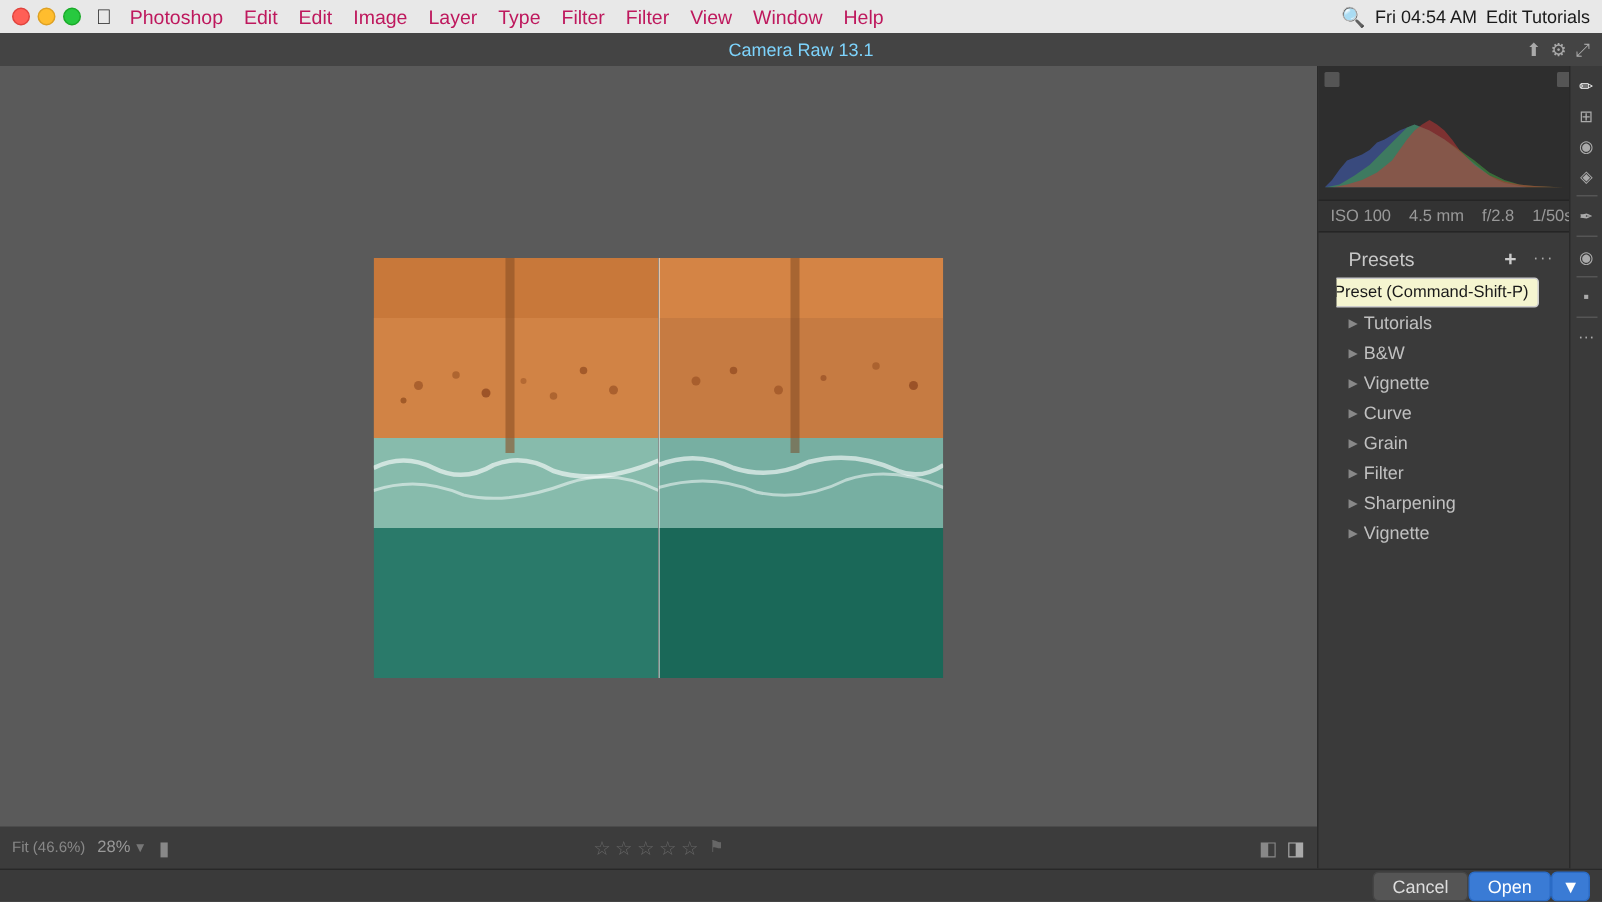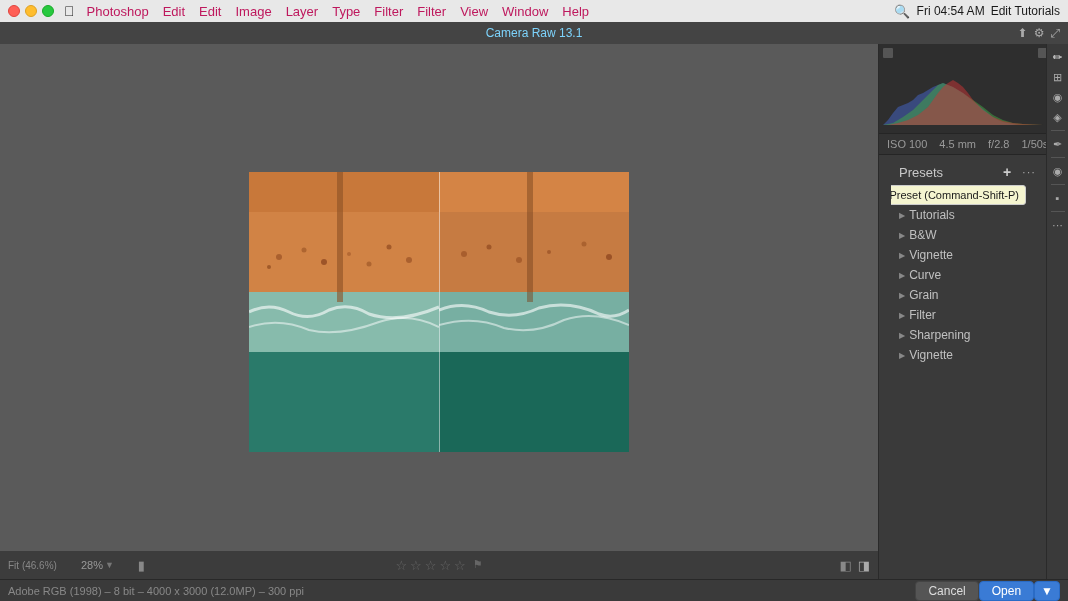--- a/index.html
+++ b/index.html
@@ -391,21 +391,21 @@
             <path d="M0,153 Q35,143 65,156 Q95,163 125,148 Q155,138 190,153" stroke="white" stroke-width="2" fill="none" opacity="0.5"></path>
 
             <rect x="88" y="0" width="6" height="130" fill="#7a4520" opacity="0.5"></rect>
           </svg>
         </div>
 
         <div style="position:absolute; left:50%; top:0; bottom:0; width:1px; background:#fff; opacity:0.5;"></div>
       </div>
     </div>
 
-    <div style="position:absolute; bottom:0; left:0; right:0; height:28px; background:#3c3c3c; display:flex; align-items:center; padding:12px 8px; gap:24px;">
+    <div style="position:absolute; bottom:0; left:0; right:0; height:28px; background:#3c3c3c; display:flex; align-items:center; padding:12px 8px; gap:8px;">
       <span style="font-size:10px; color:#888;">Fit (46.6%)</span>
       <div style="display:flex; align-items:center; gap:2px;">
         <span style="font-size:11px; color:#999;">28%</span>
         <span style="font-size:9px; color:#777;">▼</span>
       </div>
       <span style="color:#888; font-size:13px; cursor:pointer;">▮</span>
 
       <div style="position:absolute; left:50%; transform:translateX(-50%); display:flex; gap:3px;">
         <span class="star">☆</span>
         <span class="star">☆</span>
@@ -514,19 +514,18 @@
           <span class="category-arrow">▶</span>
           <span class="category-name">Vignette</span>
         </div>
       </div>
     </div>
   </div>
 
 </div>
 
 <div class="bottom-bar">
-  <span class="bottom-info">Adobe RGB (1998) – 8 bit – 4000 x 3000 (12.0MP) – 300 ppi</span>
   <div class="bottom-right">
     <button class="btn-cancel">Cancel</button>
     <button class="btn-open">Open</button>
     <button class="btn-open-arrow">▼</button>
   </div>
 </div>
 
 </body></html>

